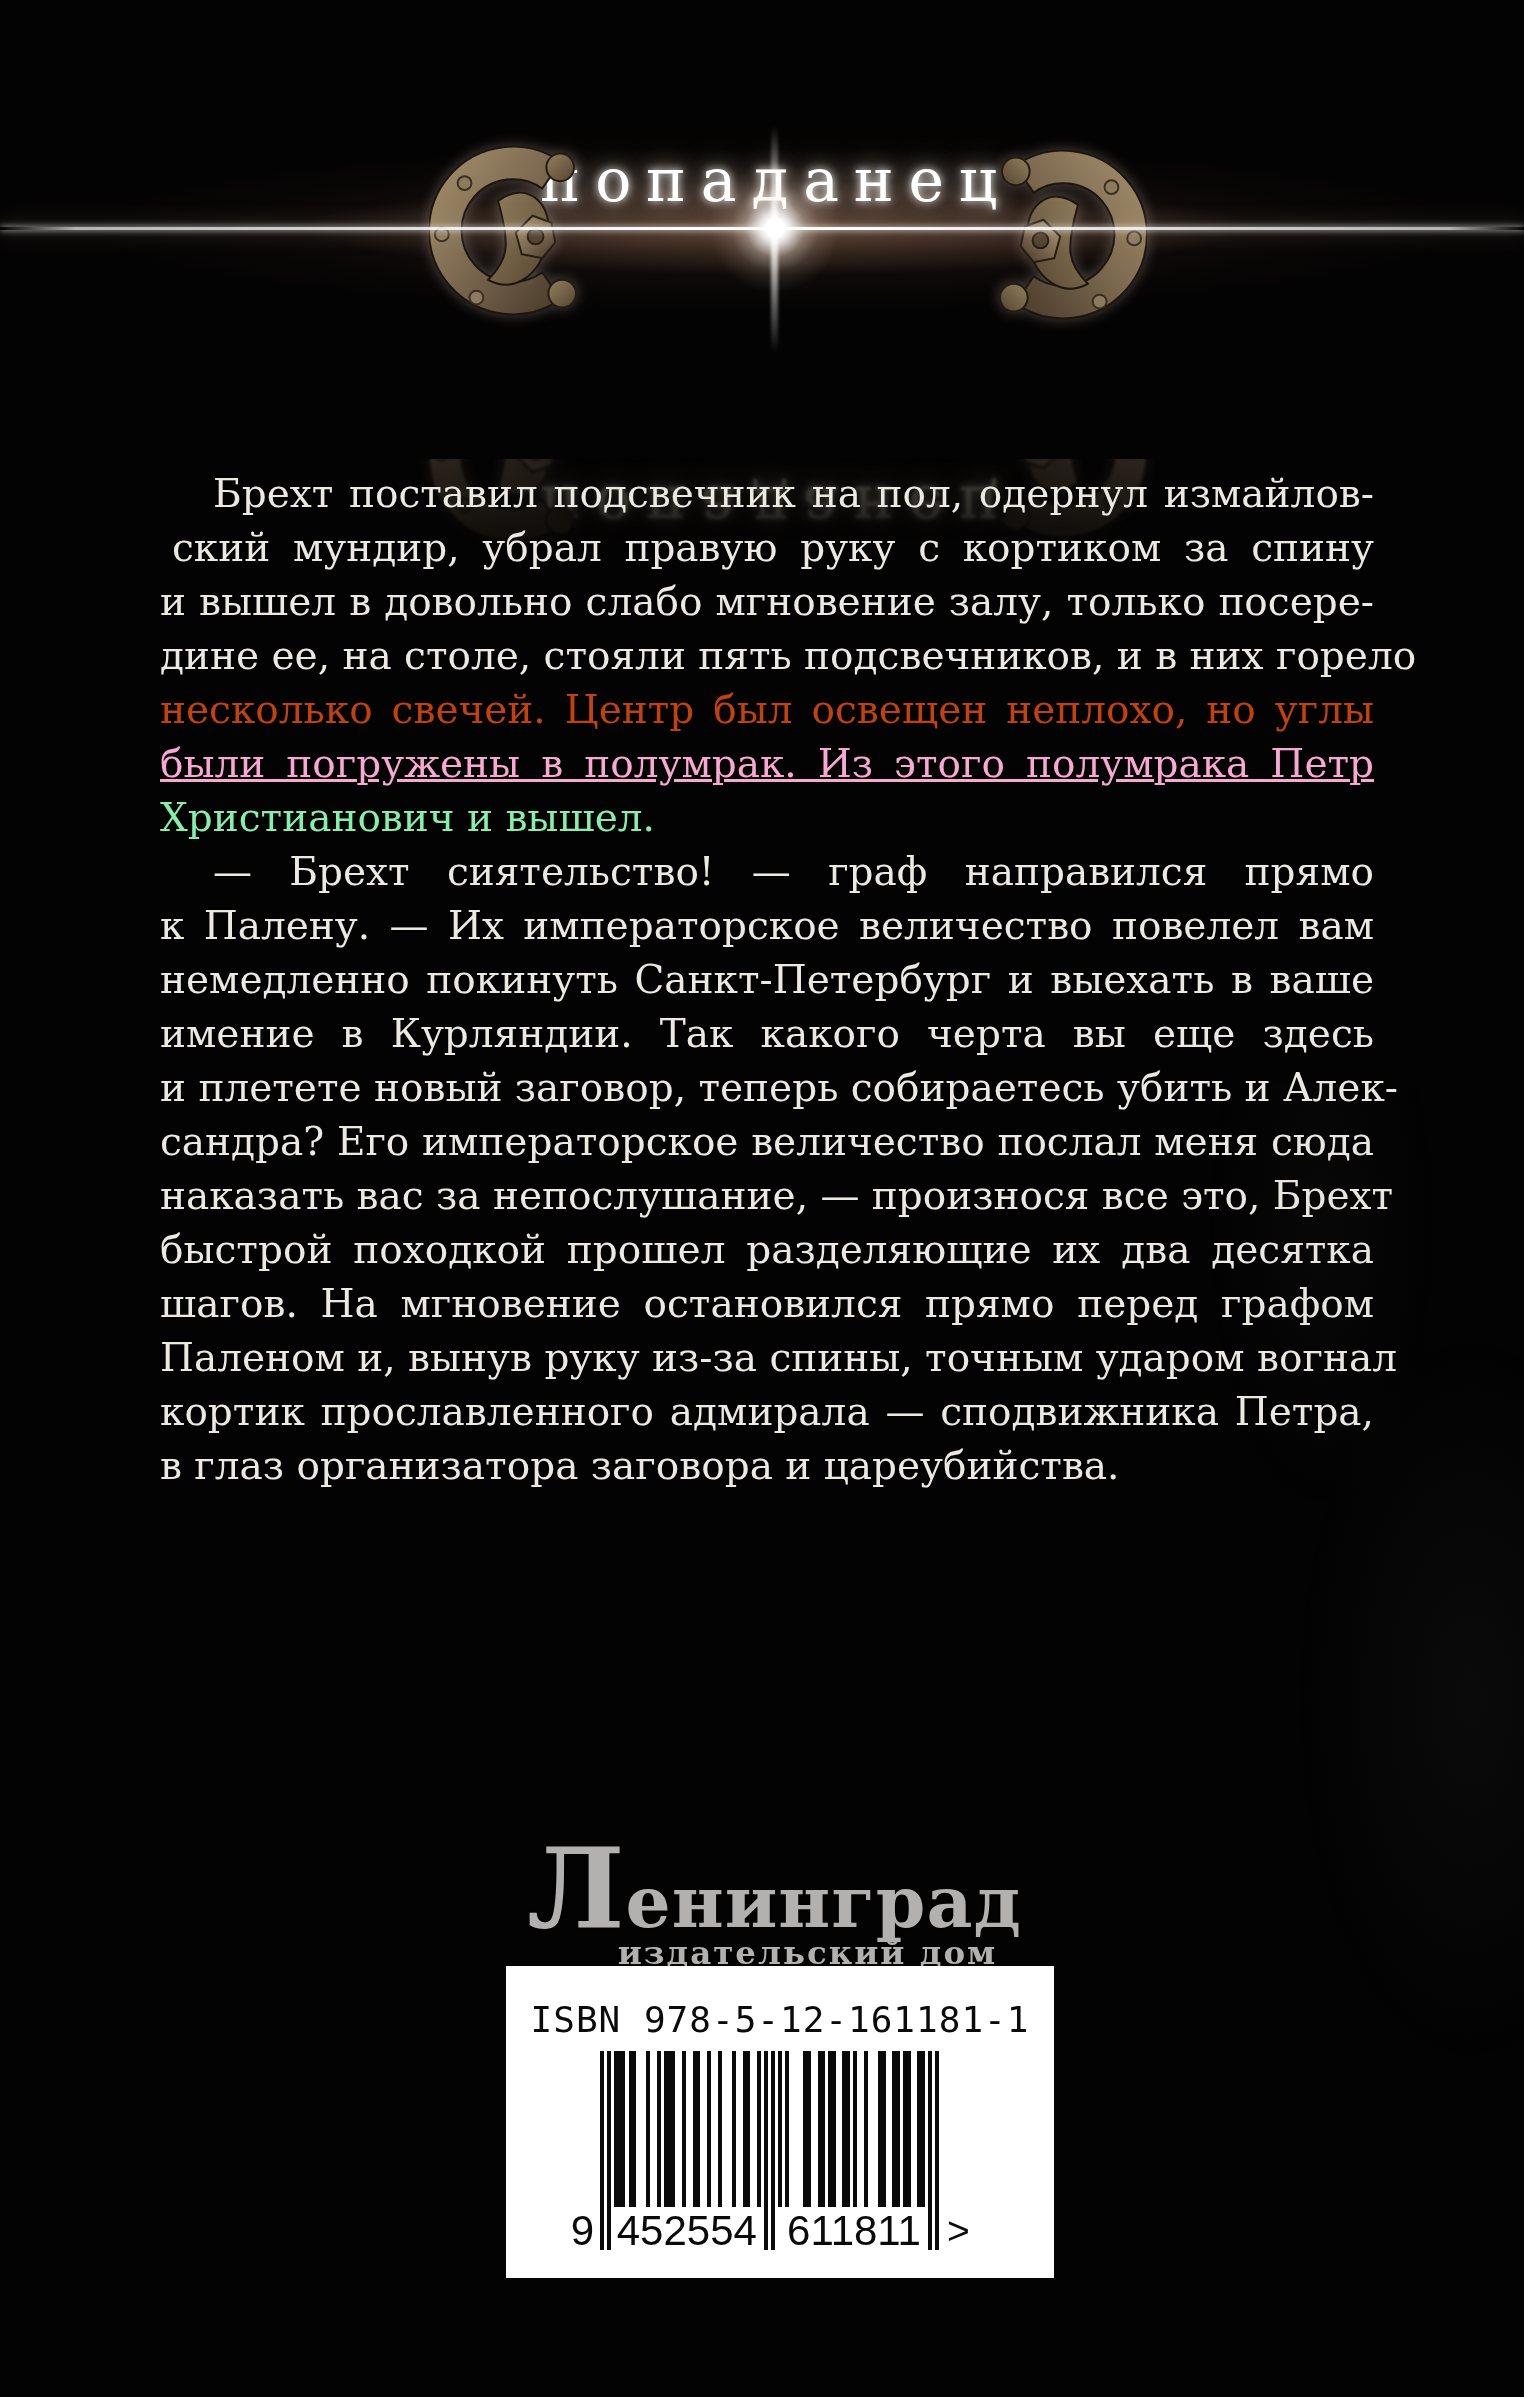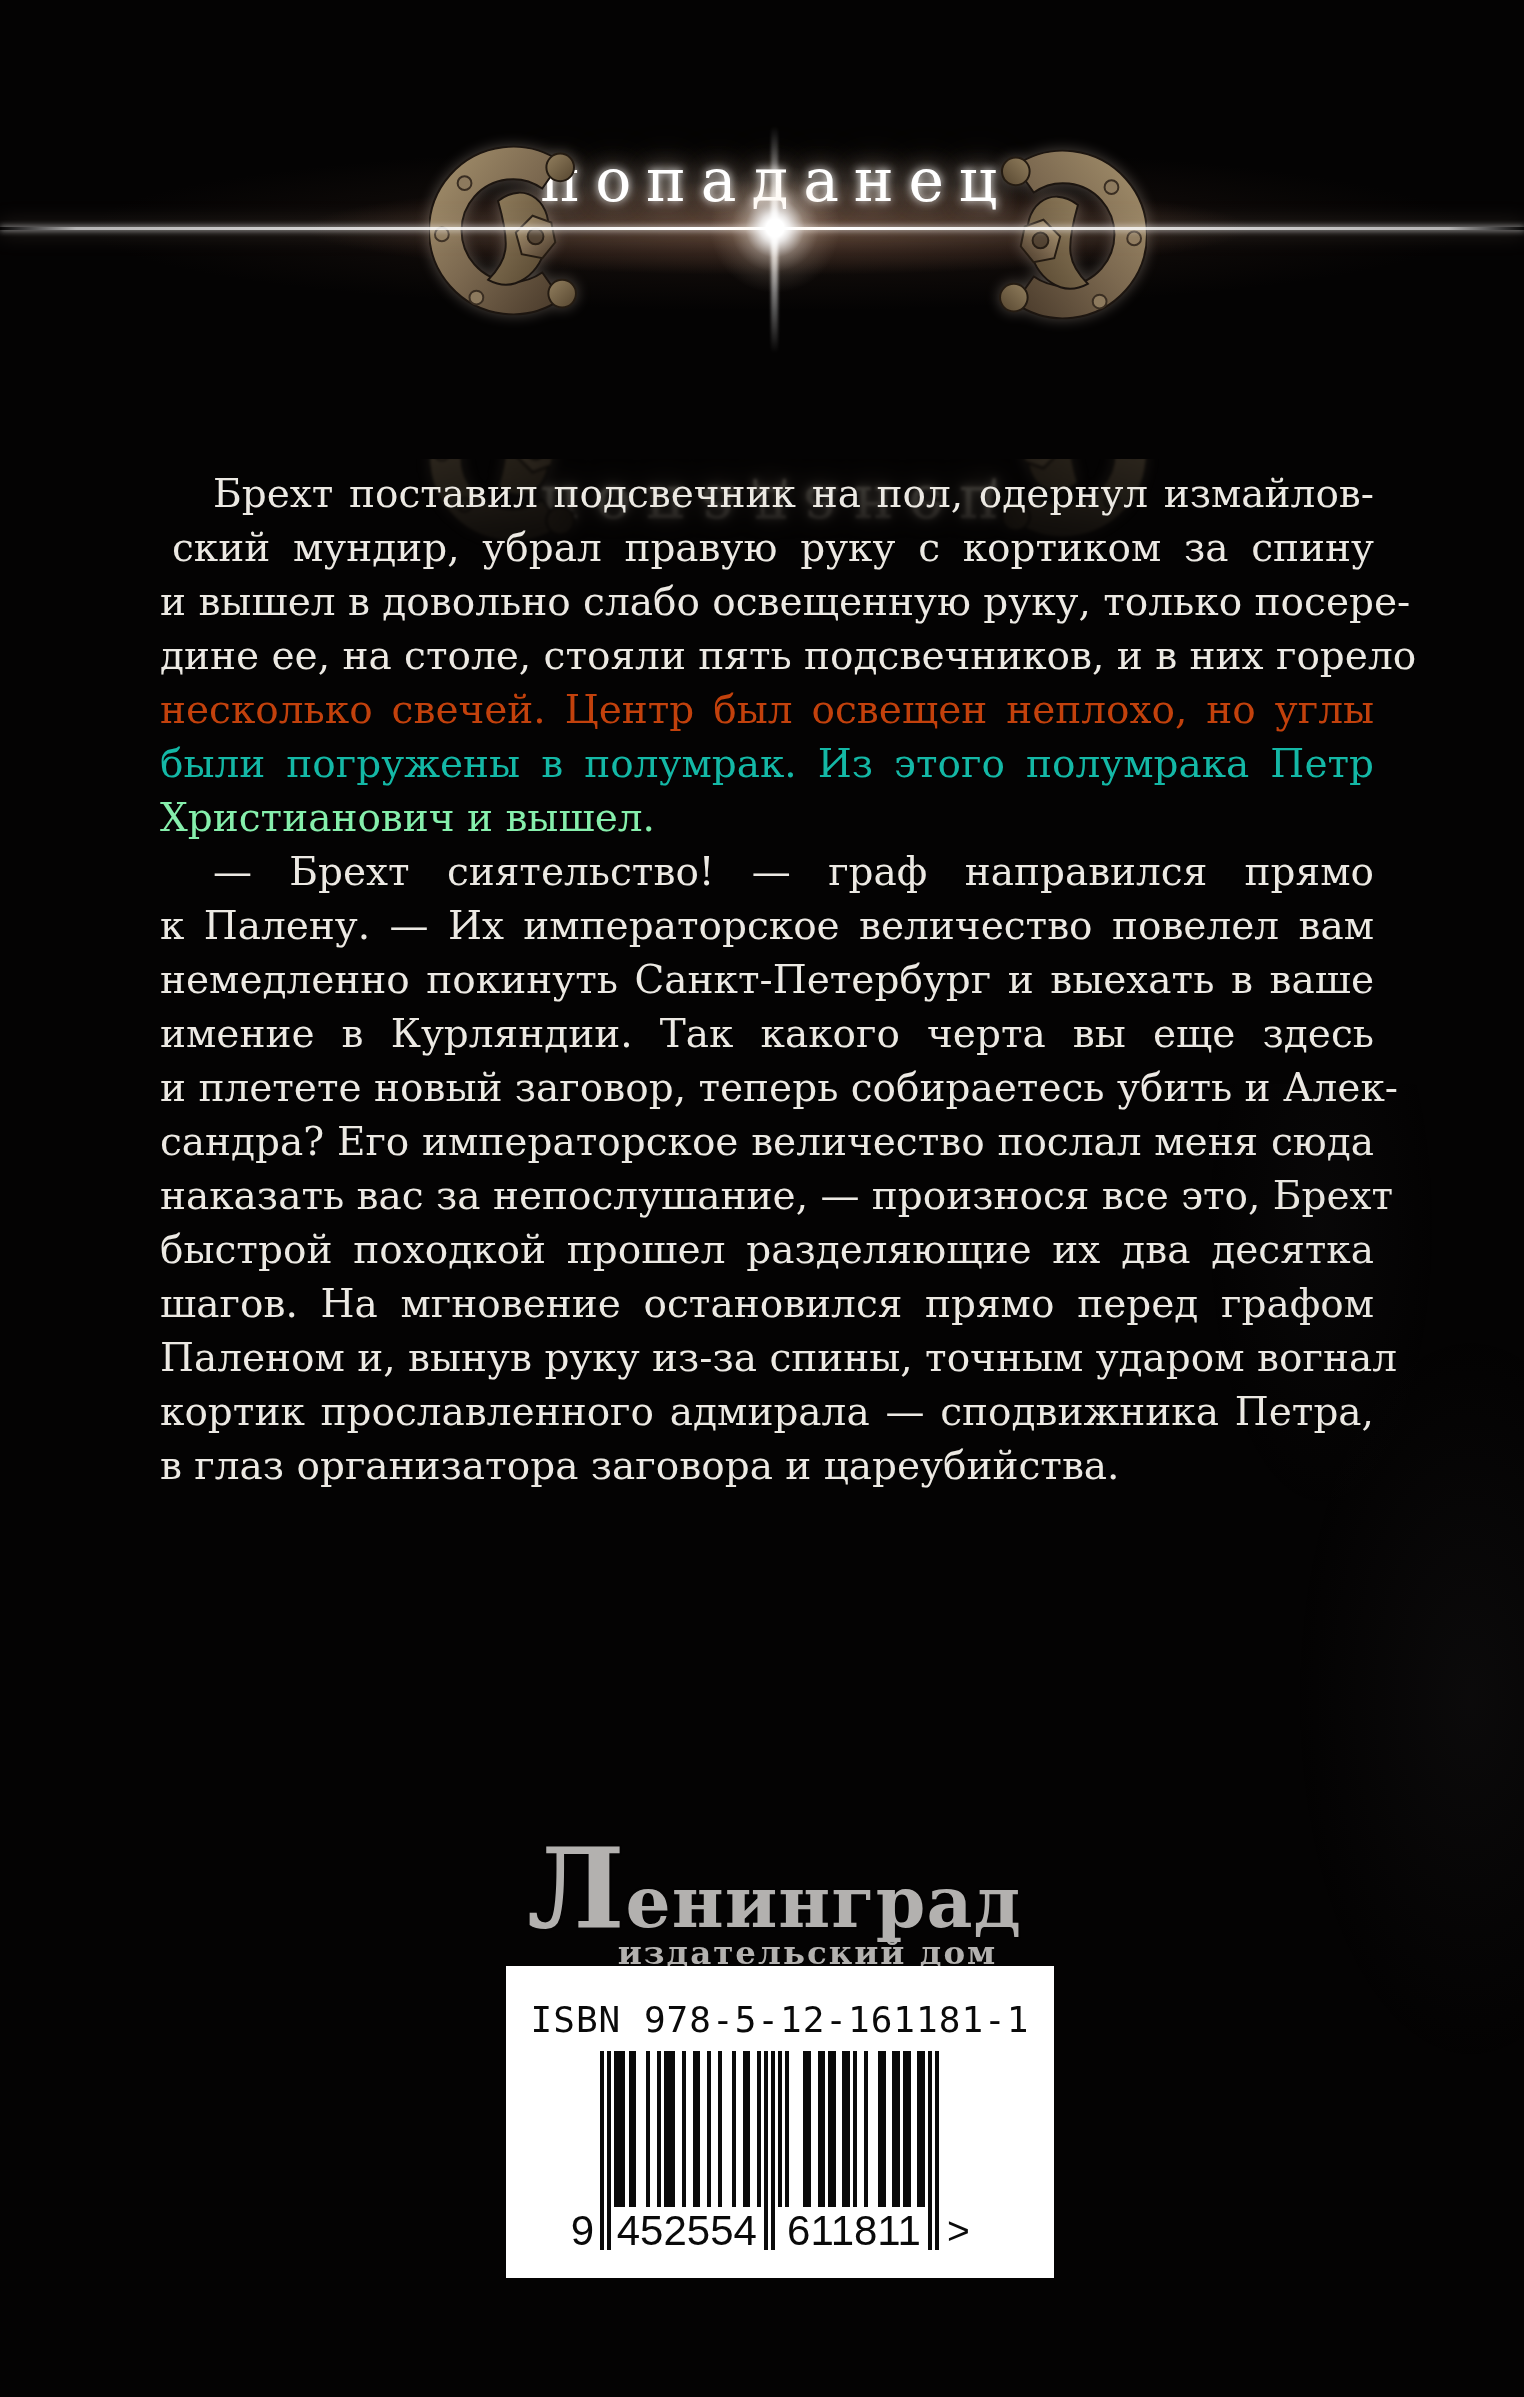--- a/index.html
+++ b/index.html
@@ -158,24 +158,24 @@
       </svg>
   </div>
 
   <div class="hline"></div>
   <div class="flare-beam"></div>
   <div class="flare-core"></div>
 
   <div class="text-block">
       <div class="jline indent" style="color: rgb(236, 233, 227);">Брехт поставил подсвечник на пол, одернул измайлов-</div>
       <div class="jline" style="color: rgb(236, 233, 227); margin-left: 12px;">ский мундир, убрал правую руку с кортиком за спину</div>
-      <div class="jline" style="color: rgb(236, 233, 227);">и вышел в довольно слабо освещенную руку, только посере-</div>
+      <div class="jline" style="color: rgb(236, 233, 227);">и вышел в довольно слабо мгновение залу, только посере-</div>
       <div class="jline" style="color: rgb(236, 233, 227);">дине ее, на столе, стояли пять подсвечников, и в них горело</div>
       <div class="jline" style="color: #c2410c;">несколько свечей. Центр был освещен неплохо, но углы</div>
-      <div class="jline" style="color: #14b8a6;">были погружены в полумрак. Из этого полумрака Петр</div>
+      <div class="jline" style="color: #f9a8d4; text-decoration: underline;">были погружены в полумрак. Из этого полумрака Петр</div>
       <div class="jline end" style="color: #86efac;">Христианович и вышел.</div>
       <div class="jline indent" style="color: rgb(236, 233, 227);">— Брехт сиятельство! — граф направился прямо</div>
       <div class="jline" style="color: rgb(236, 233, 227);">к Палену. — Их императорское величество повелел вам</div>
       <div class="jline" style="color: rgb(236, 233, 227);">немедленно покинуть Санкт-Петербург и выехать в ваше</div>
       <div class="jline" style="color: rgb(236, 233, 227);">имение в Курляндии. Так какого черта вы еще здесь</div>
       <div class="jline" style="color: rgb(236, 233, 227);">и плетете новый заговор, теперь собираетесь убить и Алек-</div>
       <div class="jline" style="color: rgb(236, 233, 227);">сандра? Его императорское величество послал меня сюда</div>
       <div class="jline" style="color: rgb(236, 233, 227);">наказать вас за непослушание, — произнося все это, Брехт</div>
       <div class="jline" style="color: rgb(236, 233, 227);">быстрой походкой прошел разделяющие их два десятка</div>
       <div class="jline" style="color: rgb(236, 233, 227);">шагов. На мгновение остановился прямо перед графом</div>

